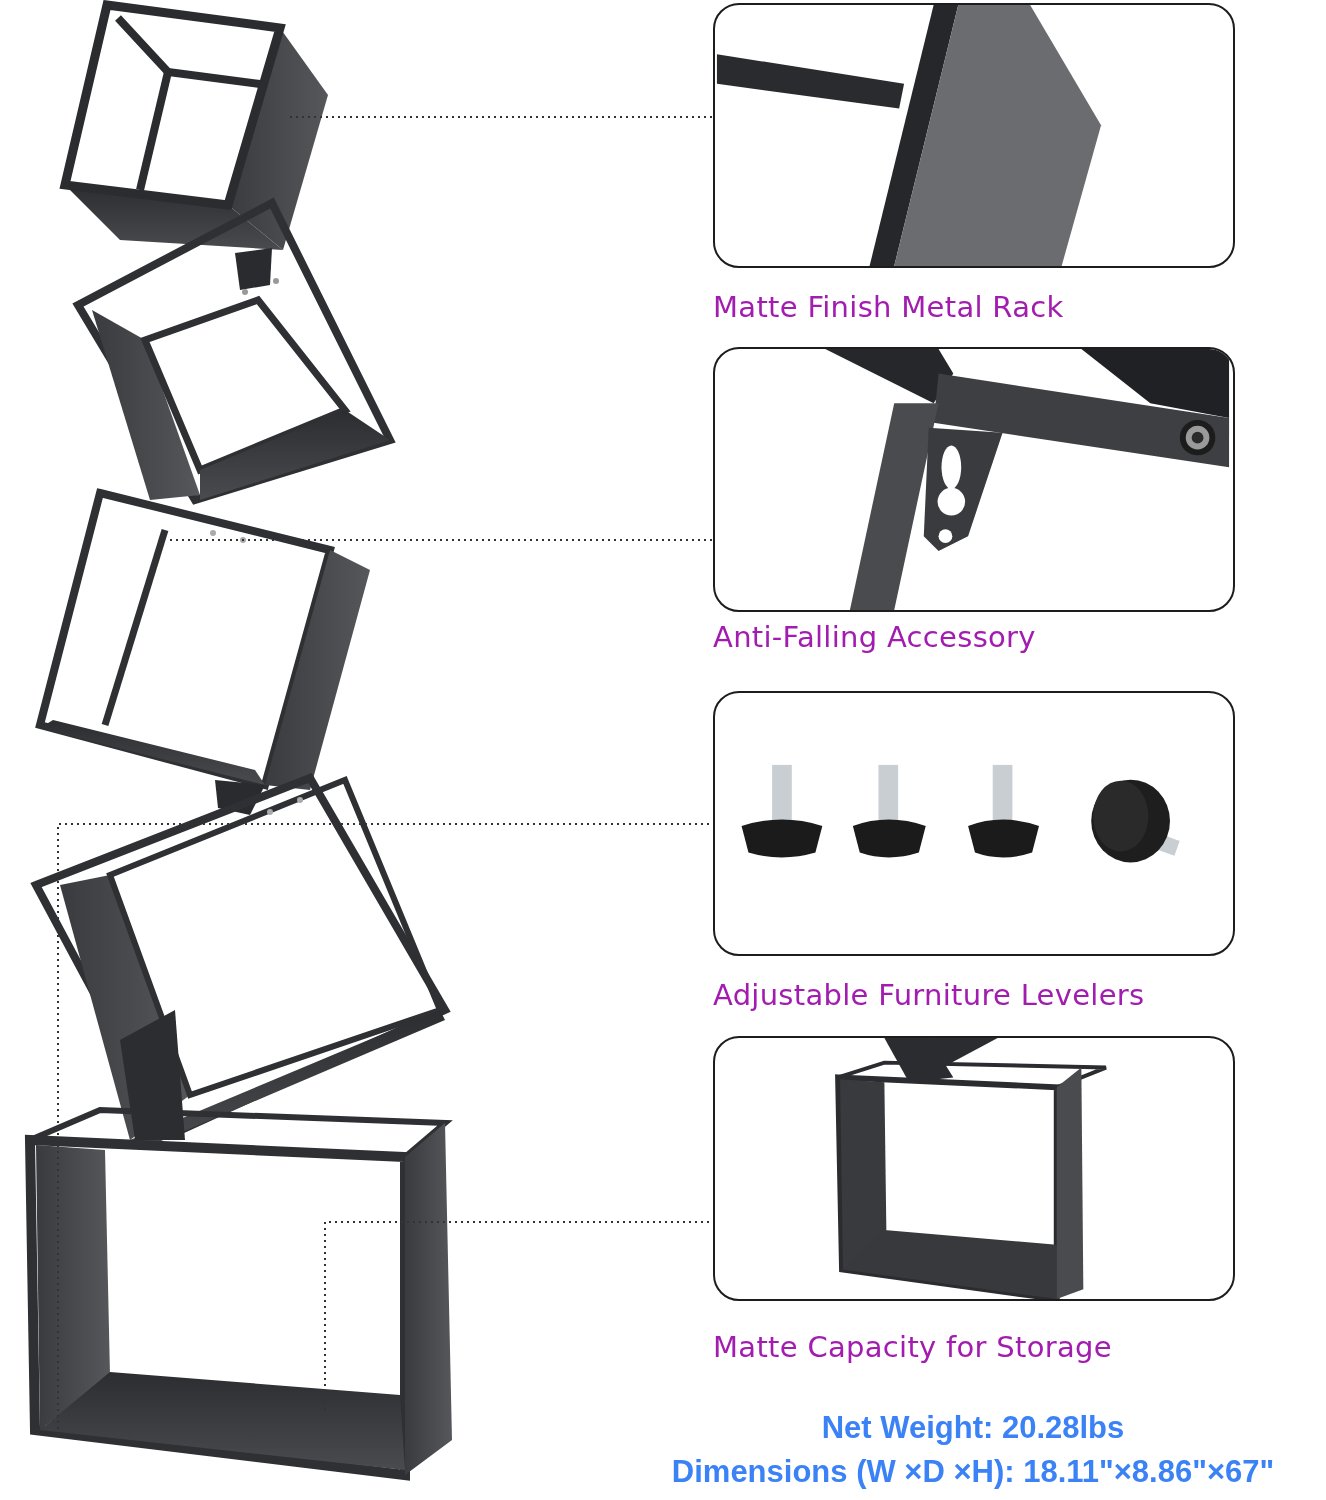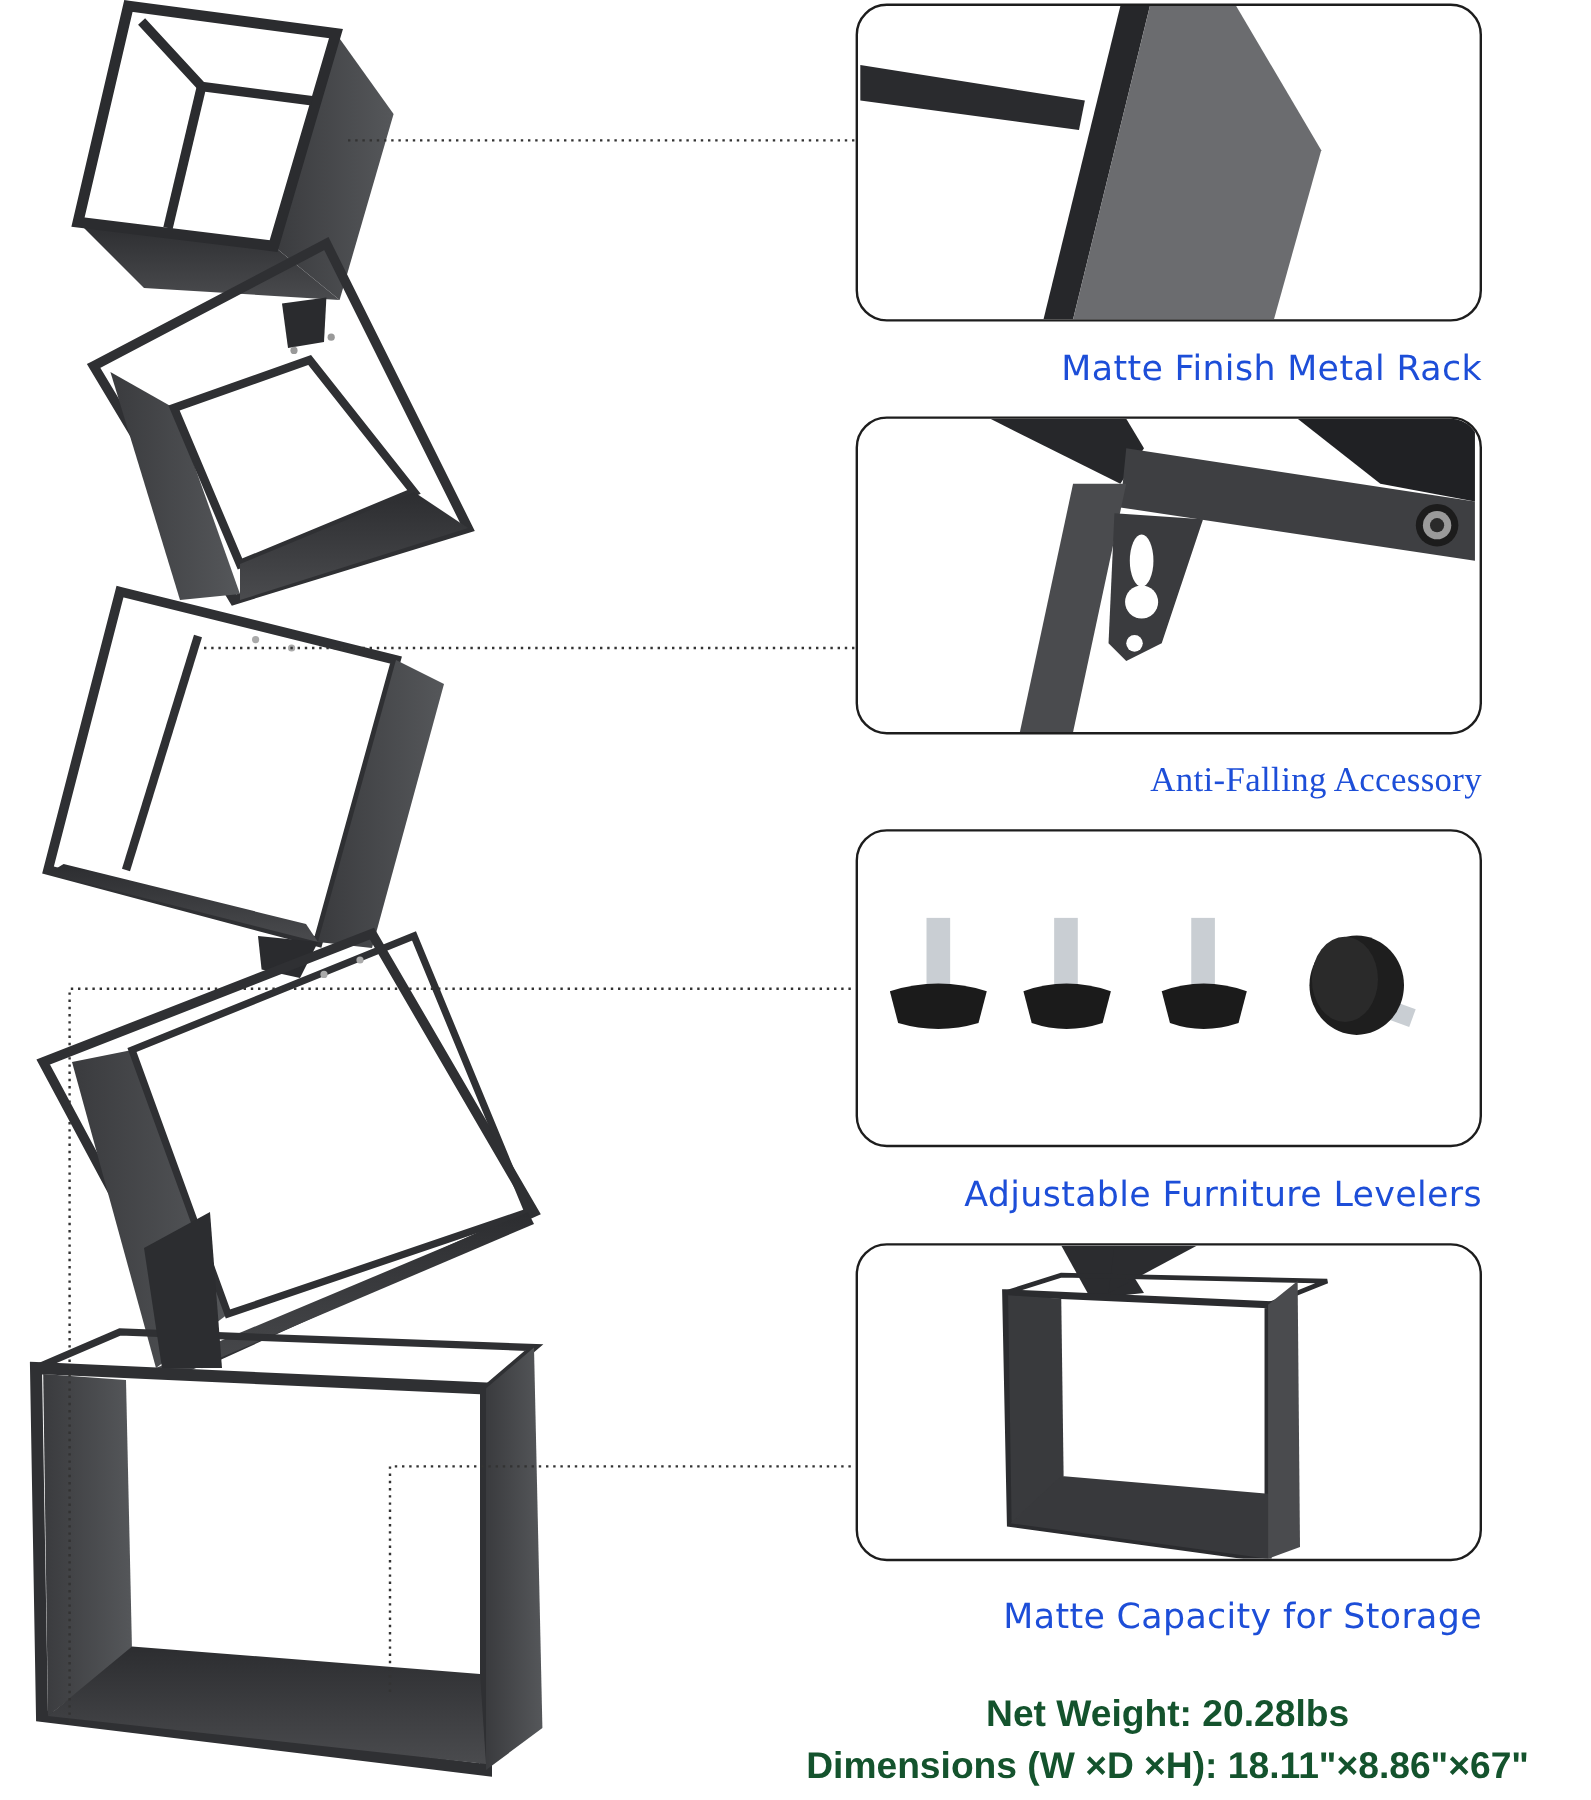--- a/index.html
+++ b/index.html
@@ -3,25 +3,25 @@
 <meta charset="utf-8">
 <style>
   html, body { margin: 0; padding: 0; background: #ffffff; }
   body { width: 1326px; height: 1500px; position: relative; overflow: hidden;
          font-family: "DejaVu Sans", sans-serif; color: #222; }
   .tower { position: absolute; left: 0; top: 0; width: 720px; height: 1500px; }
   .card { position: absolute; left: 713px; width: 522px; height: 265px;
           border: 2px solid #1d1d1d; border-radius: 26px; background: #fff;
           overflow: hidden; box-sizing: border-box; }
   .card svg { position: absolute; left: 0; top: 0; width: 100%; height: 100%; }
-  .caption { position: absolute; left: 713px; width: 522px; text-align: right;
-             font-size: 29px; color: #1d4ed8; letter-spacing: 0.3px; }
+  .caption { position: absolute; left: 713px; width: 522px; text-align: left;
+             font-size: 29px; color: #a21caf; letter-spacing: 0.3px; }
   .specs { position: absolute; left: 620px; width: 706px; text-align: center;
            font-family: "Liberation Sans", sans-serif; font-weight: bold;
-           color: #14532d; font-size: 31px; line-height: 40px; }
+           color: #3b82f6; font-size: 31px; line-height: 40px; }
   .leader { position: absolute; left: 0; top: 0; width: 1326px; height: 1500px; pointer-events: none; }
 </style>
 </head>
 <body>
 
 <svg class="tower" viewBox="0 0 720 1500" xmlns="http://www.w3.org/2000/svg">
   <defs>
     <linearGradient id="sidePanel" x1="0" y1="0" x2="1" y2="0">
       <stop offset="0" stop-color="#3a3b3e"></stop>
       <stop offset="1" stop-color="#55575a"></stop>
@@ -105,21 +105,21 @@
     <polygon points="180,55 225,55 180,265 135,265" fill="#4a4b4e"></polygon>
     <polygon points="215,80 290,85 255,190 225,205 210,190" fill="#3a3b3e"></polygon>
     <ellipse cx="238" cy="120" rx="10" ry="22" fill="#fff"></ellipse>
     <circle cx="238" cy="155" r="14" fill="#fff"></circle>
     <circle cx="232" cy="190" r="7" fill="#fff"></circle>
     <circle cx="488" cy="90" r="18" fill="#1c1c1c"></circle>
     <circle cx="488" cy="90" r="12" fill="#9a9a9a"></circle>
     <circle cx="488" cy="90" r="6" fill="#2a2a2a"></circle>
   </svg>
 </div>
-<div class="caption" style="top:634px;font-family:Liberation Serif, serif;">Anti-Falling Accessory</div>
+<div class="caption" style="top:620px;">Anti-Falling Accessory</div>
 
 <div class="card" style="top:691px;">
   <svg viewBox="0 0 522 265">
     <g>
       <rect x="56" y="73" width="20" height="65" fill="#c9ced3"></rect>
       <path d="M25,135 Q66,122 107,135 L100,162 Q66,172 32,162 Z" fill="#1b1b1b"></path>
     </g>
     <g>
       <rect x="164" y="73" width="20" height="65" fill="#c9ced3"></rect>
       <path d="M138,135 Q174,122 212,135 L205,162 Q174,172 145,162 Z" fill="#1b1b1b"></path>

